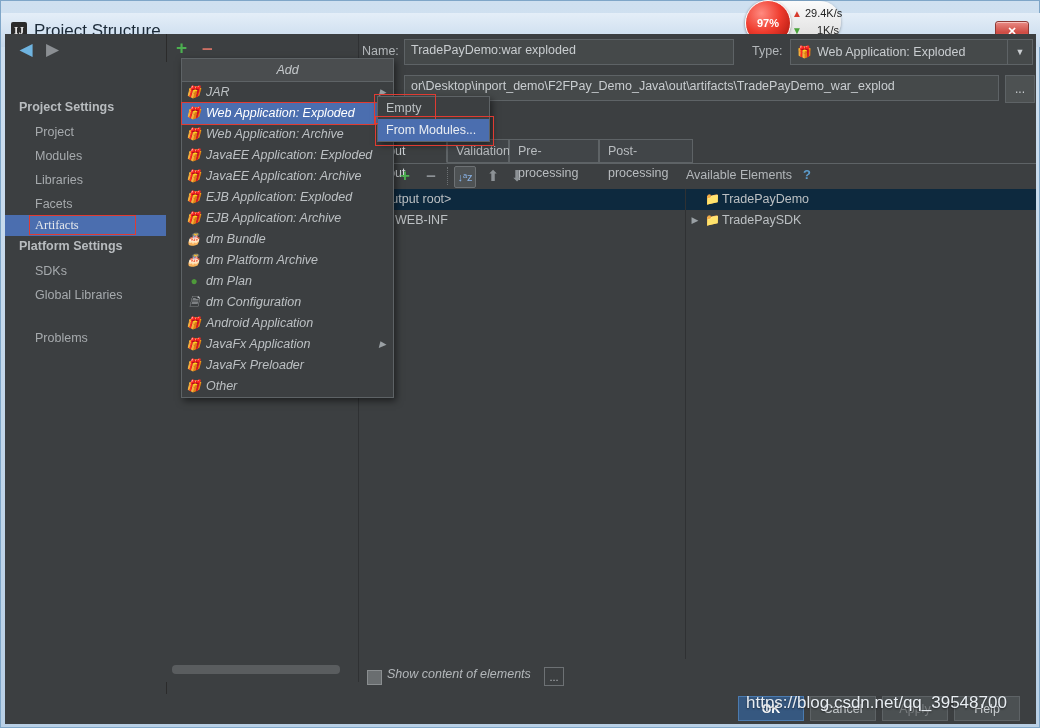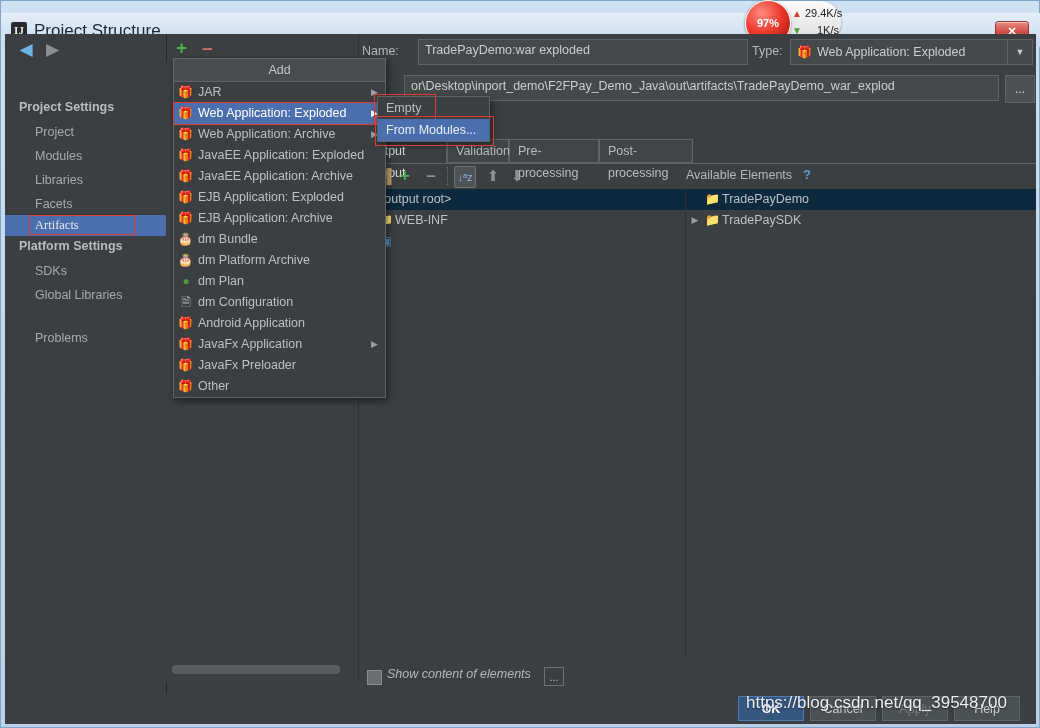--- a/index.html
+++ b/index.html
@@ -142,21 +142,21 @@
   .detail { position: absolute; left: 193px; top: 0; width: 677px; height: 660px; }
 
   .lbl { font-size: 12.5px; color: #b3b7ba; }
   .field {
     background: #45494a; border: 1px solid #5e6366;
     color: #c9cdd0; font-size: 12.5px;
     box-sizing: border-box; padding: 3px 6px;
   }
   .row-name { position: absolute; left: 0; top: 5px; width: 677px; height: 26px; }
   #lbl-name { position: absolute; left: 3px; top: 5px; }
-  #name-input { position: absolute; left: 45px; top: 0; width: 330px; height: 26px; margin-left: 14px; }
+  #name-input { position: absolute; left: 45px; top: 0; width: 330px; height: 26px; }
   #lbl-type { position: absolute; left: 393px; top: 5px; }
   #type-combo {
     position: absolute; left: 431px; top: 0; width: 243px; height: 26px;
     display: flex; align-items: center;
   }
   .combo-ico { margin-right: 5px; }
   .combo-arrow {
     position: absolute; right: 0; top: 0; width: 24px; height: 24px;
     border-left: 1px solid #5e6366;
     display: flex; align-items: center; justify-content: center;
@@ -262,24 +262,25 @@
     display: flex; align-items: center; justify-content: center;
     cursor: pointer; box-sizing: border-box;
   }
   .btn.primary {
     background: #365880; border: 1px solid #4b7bb0; color: #fff; font-weight: bold;
   }
   .btn.disabled { color: #7a7e80; }
 
   
   .menu {
-    position: absolute; left: 172px; top: 57px; width: 211px;
+    position: absolute; left: 180px; top: 57px; width: 211px;
     background: #3c3f41; border: 1px solid #5e6366;
     box-shadow: 2px 3px 7px rgba(0,0,0,.5);
     z-index: 30;
+    font-style: italic;
   }
   .menu-title {
     height: 22px; line-height: 22px; text-align: center;
     font-size: 12.5px; color: #c3c7ca; background: #4a4d4f;
     border-bottom: 1px solid #5e6366;
   }
   .mi {
     position: relative; height: 21px; line-height: 21px;
     font-size: 12.5px; color: #bcc0c3;
     display: flex; align-items: center; cursor: pointer;

